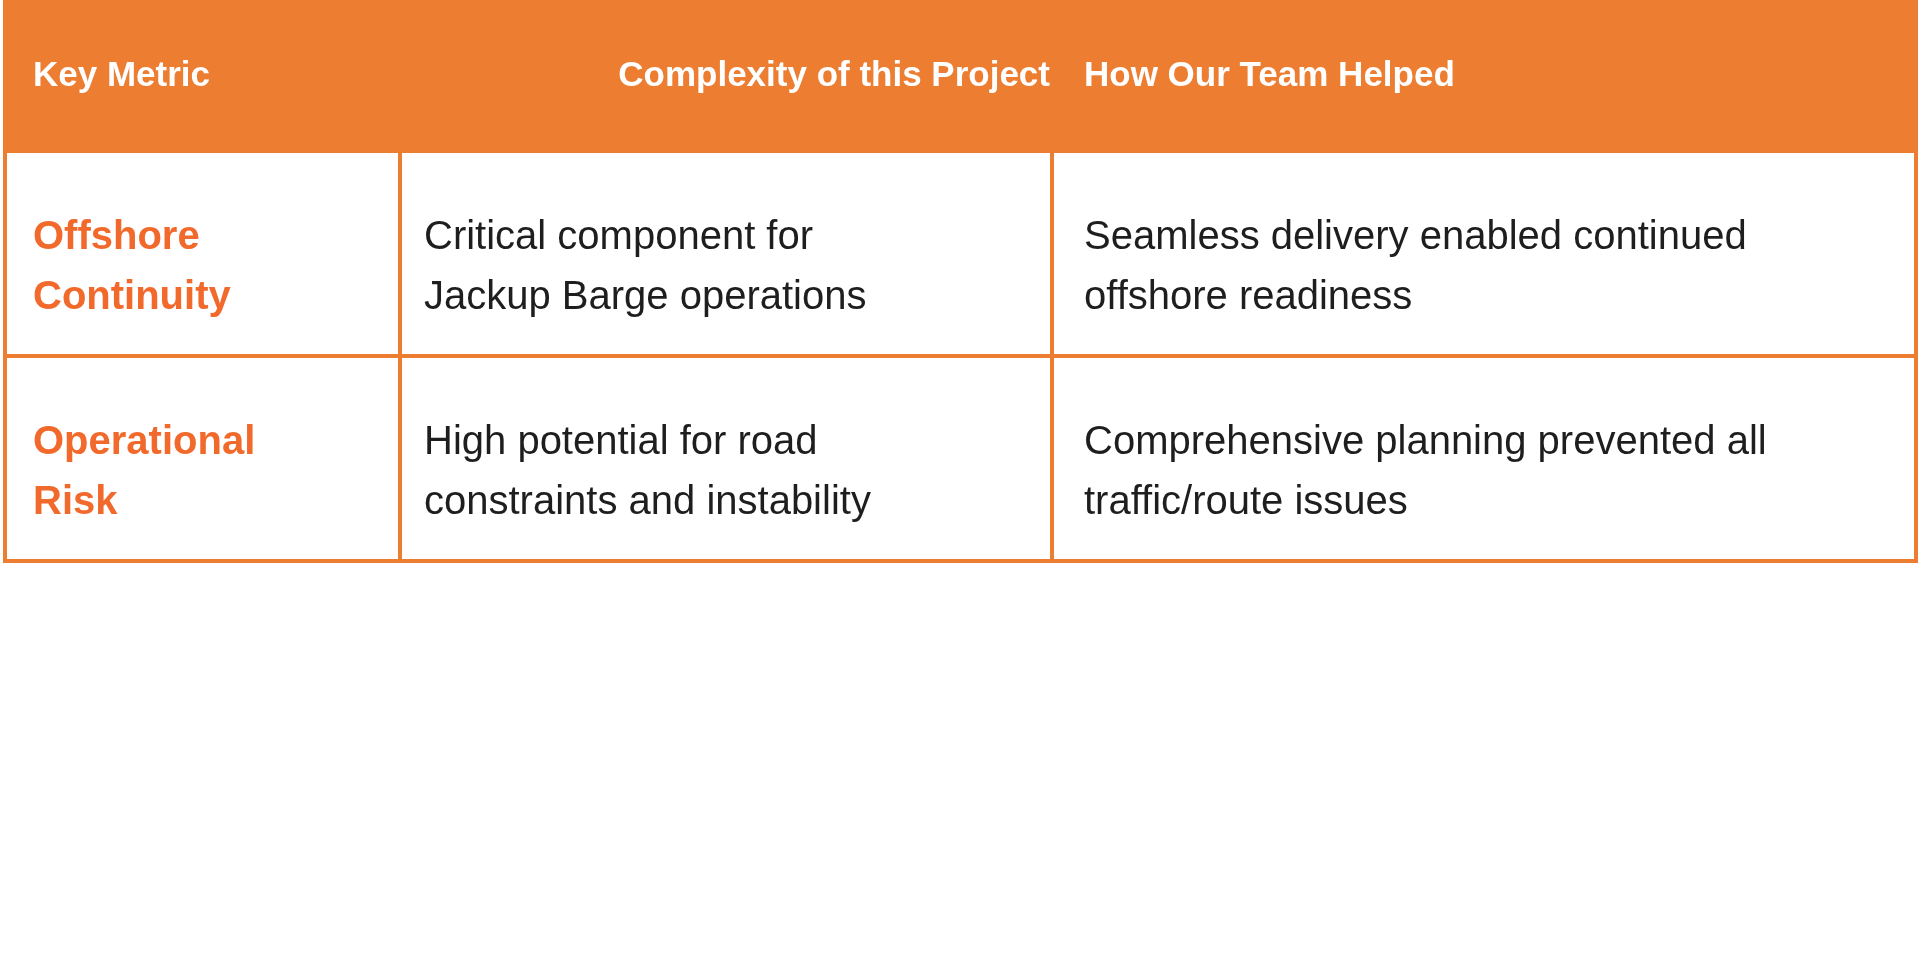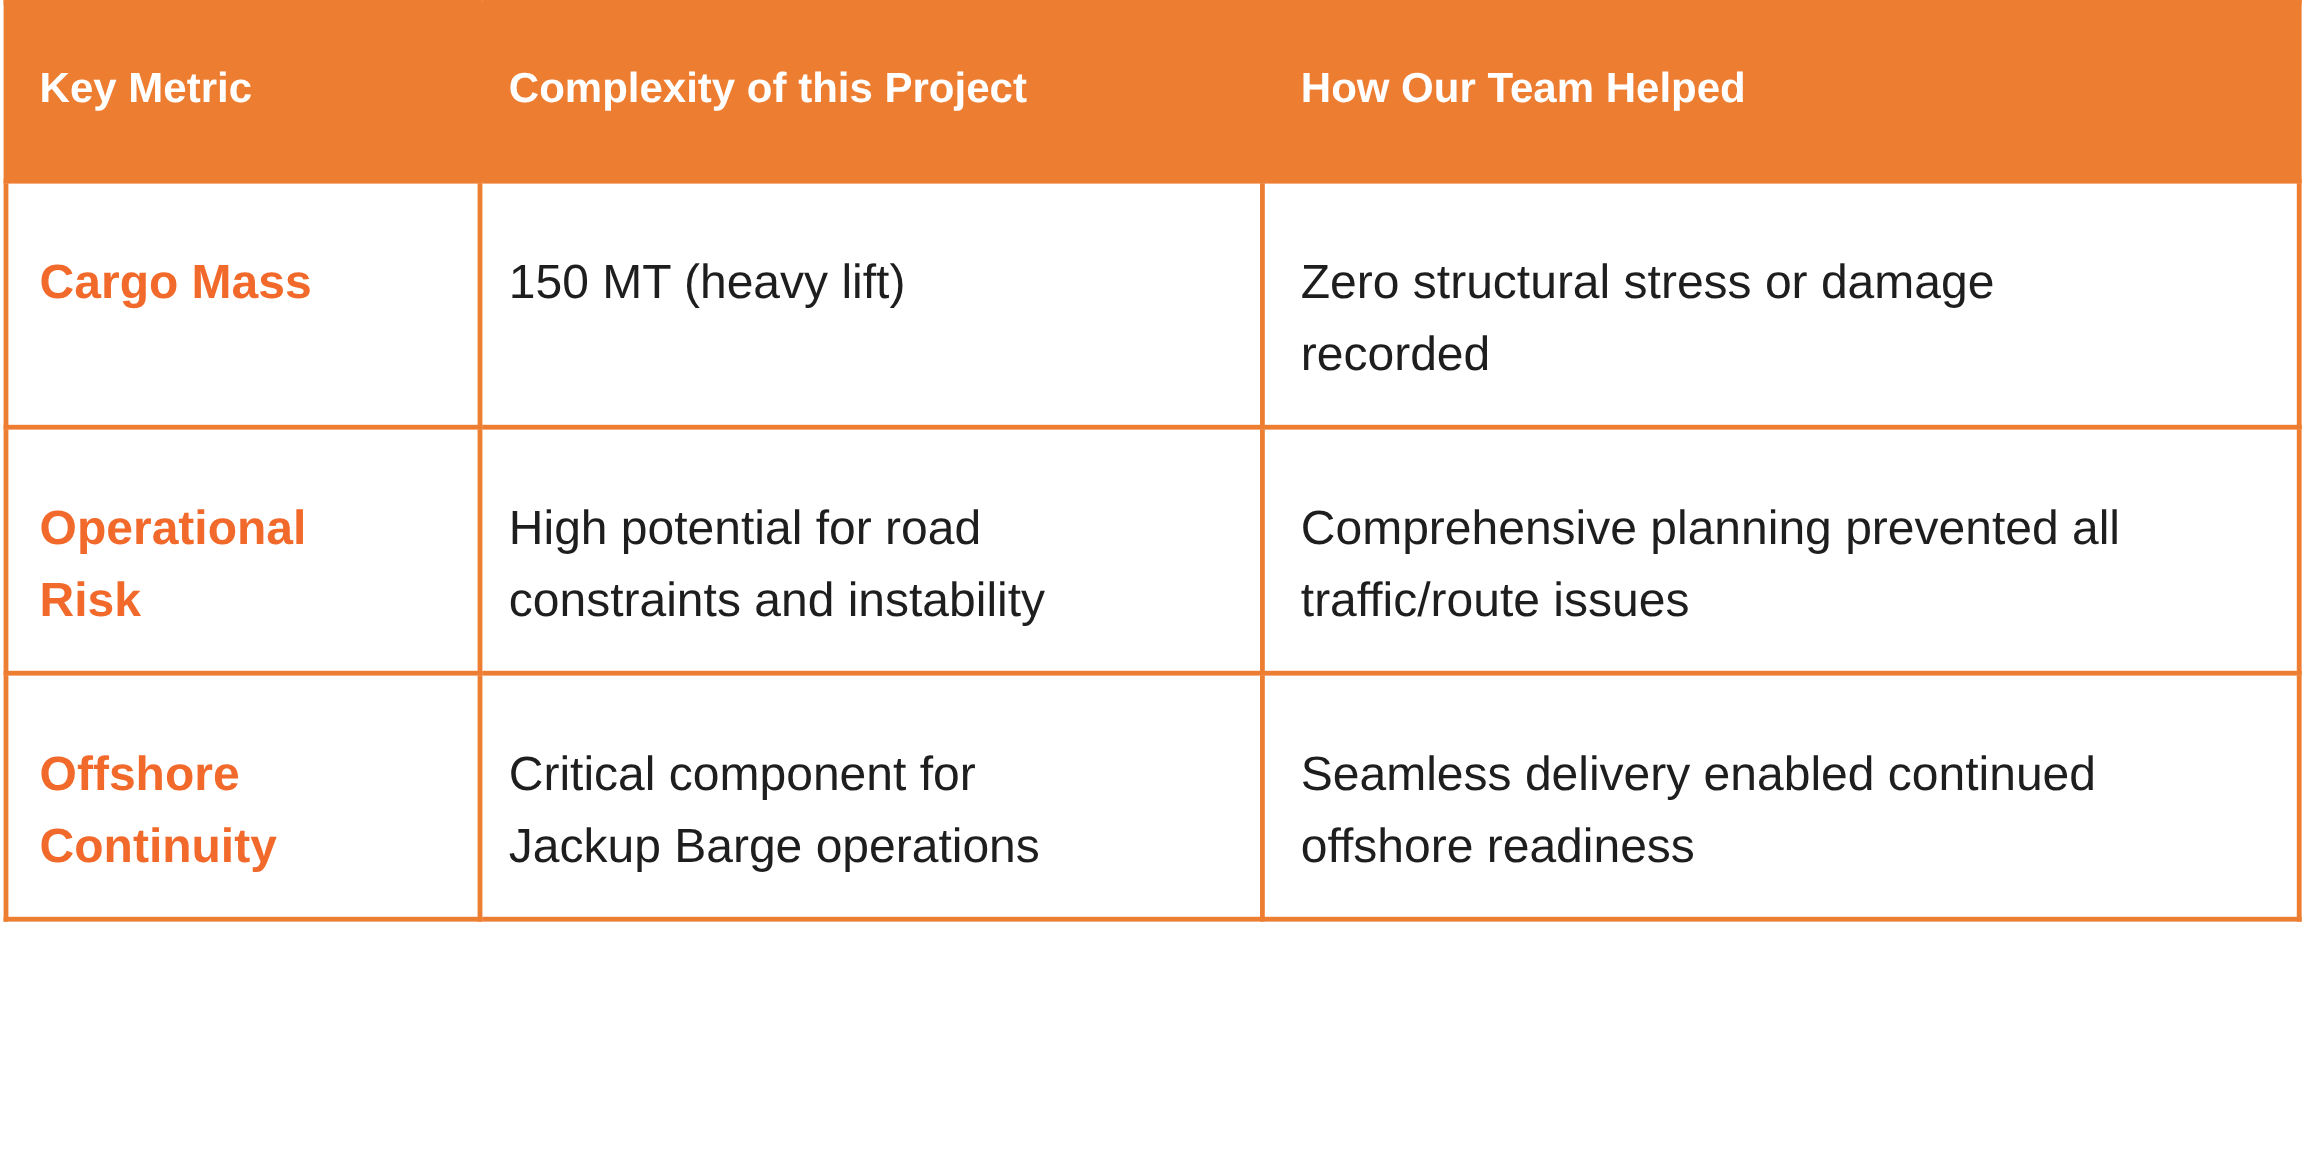--- a/index.html
+++ b/index.html
@@ -32,21 +32,21 @@
     border: 4px solid var(--orange, #ED7D31);
     color: var(--header-text, #FFFFFF);
     font-size: 35px;
     font-weight: bold;
     text-align: left;
     vertical-align: middle;
     height: 139px;
     padding: 0 0 6px 0;
   }
   table.metrics thead th.h1 { padding-left: 26px; }
-  table.metrics thead th.h2 { padding-left: 22px; }
+  table.metrics thead th.h2 { padding-left: 22px; text-align: right; }
   table.metrics thead th.h3 { padding-left: 30px; }
 
   
   table.metrics tbody td {
     border: 4px solid var(--orange, #ED7D31);
     background: #ffffff;
     vertical-align: top;
     font-size: 40px;
     line-height: 60px;
     color: var(--body-text, #1E1E1E);
@@ -74,36 +74,30 @@
       </colgroup>
     <thead>
       <tr>
         <th class="h1">Key Metric</th>
         <th class="h2">Complexity of this Project</th>
         <th class="h3">How Our Team Helped</th>
       </tr>
     </thead>
     <tbody>
       <tr>
-        <td class="metric">Cargo Mass</td>
-        <td class="complexity">150 MT (heavy lift)</td>
-        <td class="help">Zero structural stress or damage
-recorded</td>
+        <td class="metric">Offshore
+Continuity</td>
+        <td class="complexity">Critical component for
+Jackup Barge operations</td>
+        <td class="help">Seamless delivery enabled continued
+offshore readiness</td>
       </tr>
       <tr>
         <td class="metric">Operational
 Risk</td>
         <td class="complexity">High potential for road
 constraints and instability</td>
         <td class="help">Comprehensive planning prevented all
 traffic/route issues</td>
       </tr>
-      <tr>
-        <td class="metric">Offshore
-Continuity</td>
-        <td class="complexity">Critical component for
-Jackup Barge operations</td>
-        <td class="help">Seamless delivery enabled continued
-offshore readiness</td>
-      </tr>
     </tbody>
   </table>
 </div>
 
 </body></html>

